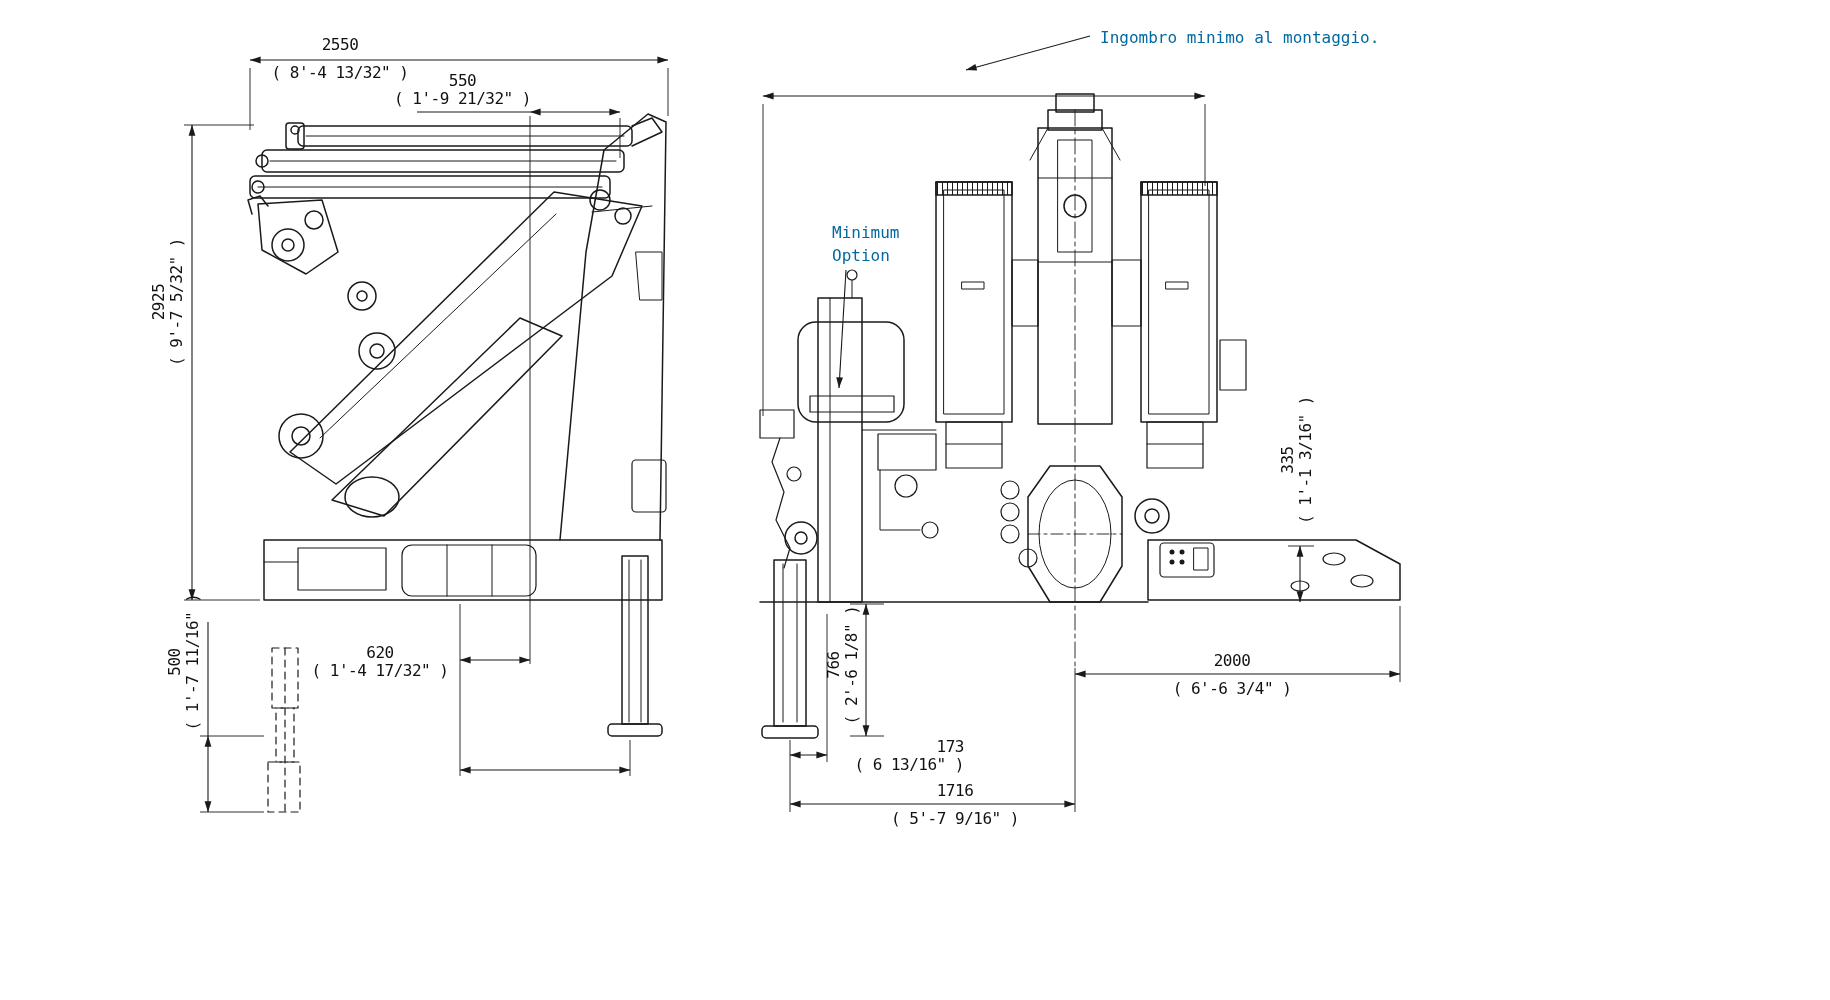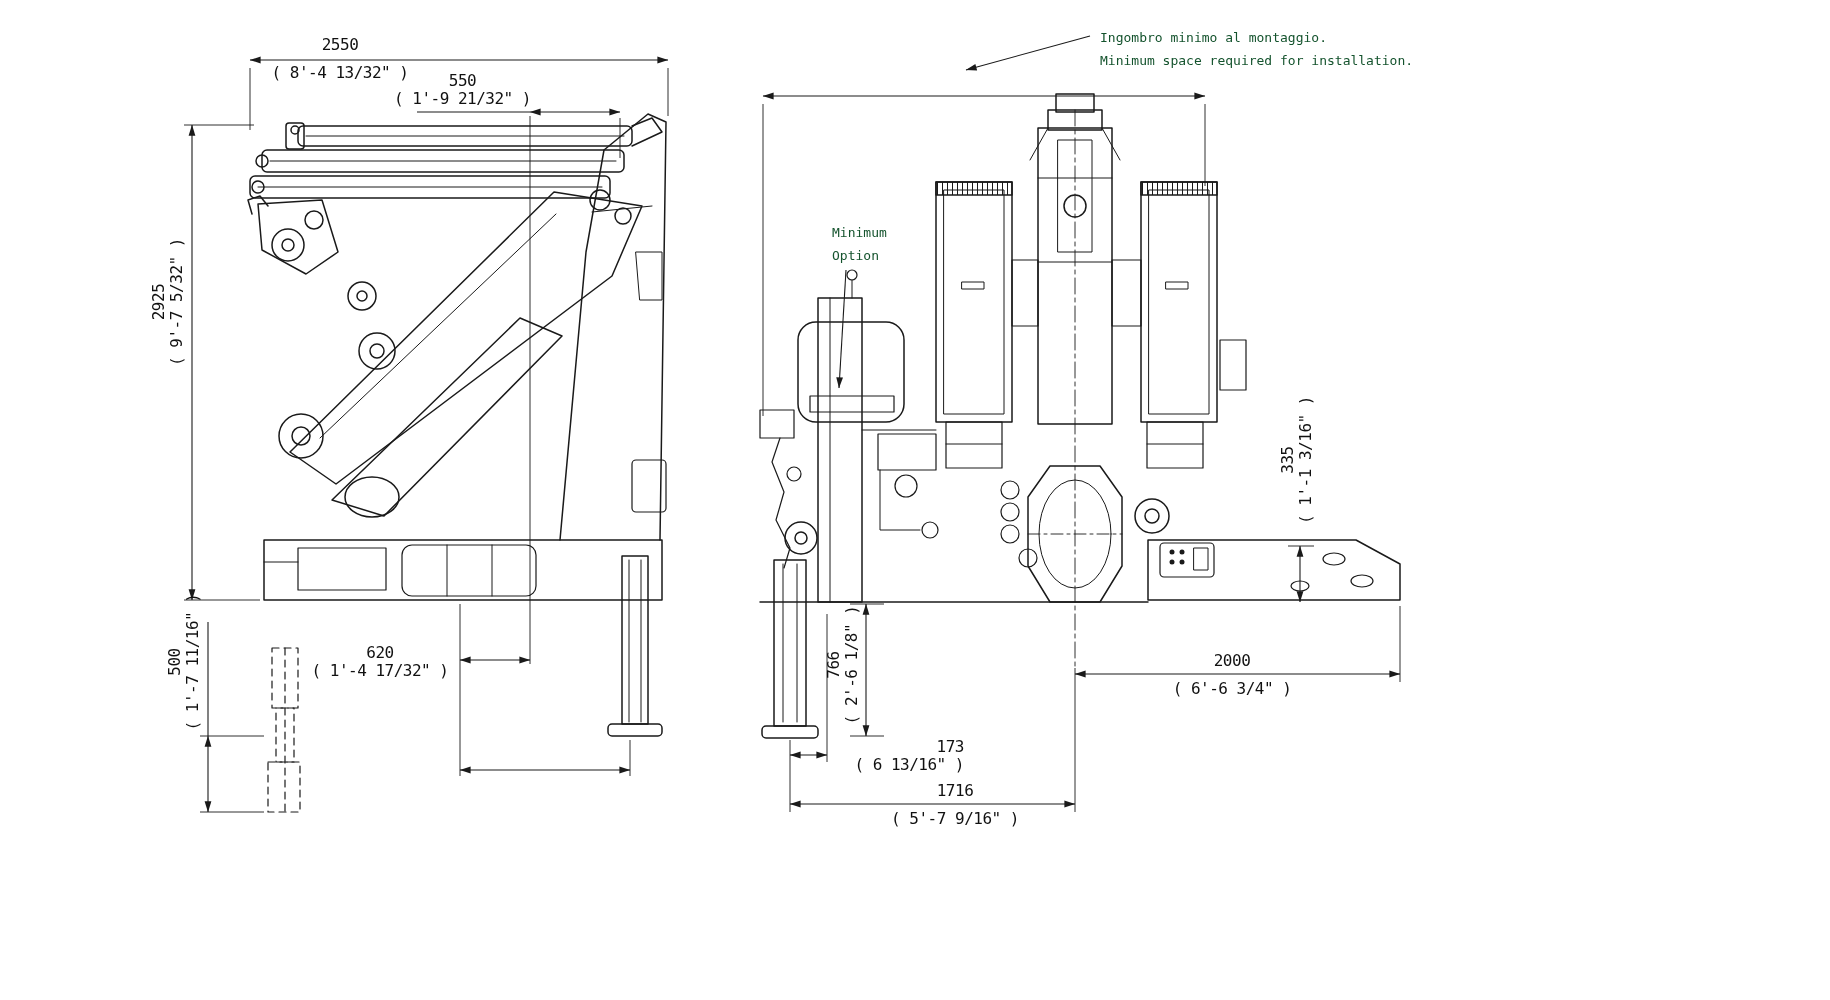--- a/index.html
+++ b/index.html
@@ -12,21 +12,21 @@
     position:absolute;text-align:center;font-size:16px;line-height:18px;
     letter-spacing:-0.5px;white-space:nowrap;color:#111;
   }
   .dim.split .imp{margin-top:10px;}
   .dim.vert{
     display:flex;flex-direction:column;justify-content:center;align-items:center;
     transform:rotate(-90deg);
   }
   .dim.left{text-align:right;}
   .note{
-    position:absolute;font-size:13px;line-height:23px;white-space:nowrap;color:#14532d;
+    position:absolute;font-size:16px;line-height:23px;white-space:nowrap;color:#0369a1;
   }
 </style>
 </head>
 <body>
 
 <div class="canvas">
 
   <svg class="linework" width="1830" height="1000" viewBox="0 0 1830 1000">
     <defs>
       <marker id="arr" viewBox="0 0 10 10" refX="9.3" refY="5" markerWidth="11" markerHeight="11" orient="auto-start-reverse">
@@ -274,21 +274,20 @@
     <div class="imp">( 6 13/16" )</div>
   </div>
 
   <div class="dim split" style="left:865px;top:782px;width:180px">
     <div class="mm">1716</div>
     <div class="imp">( 5'-7 9/16" )</div>
   </div>
 
   <div class="note" style="left:1100px;top:26px">
     <div>Ingombro minimo al montaggio.</div>
-    <div>Minimum space required for installation.</div>
   </div>
 
   <div class="note" style="left:832px;top:221px">
     <div>Minimum</div>
     <div>Option</div>
   </div>
 
 </div>
 
 </body></html>

